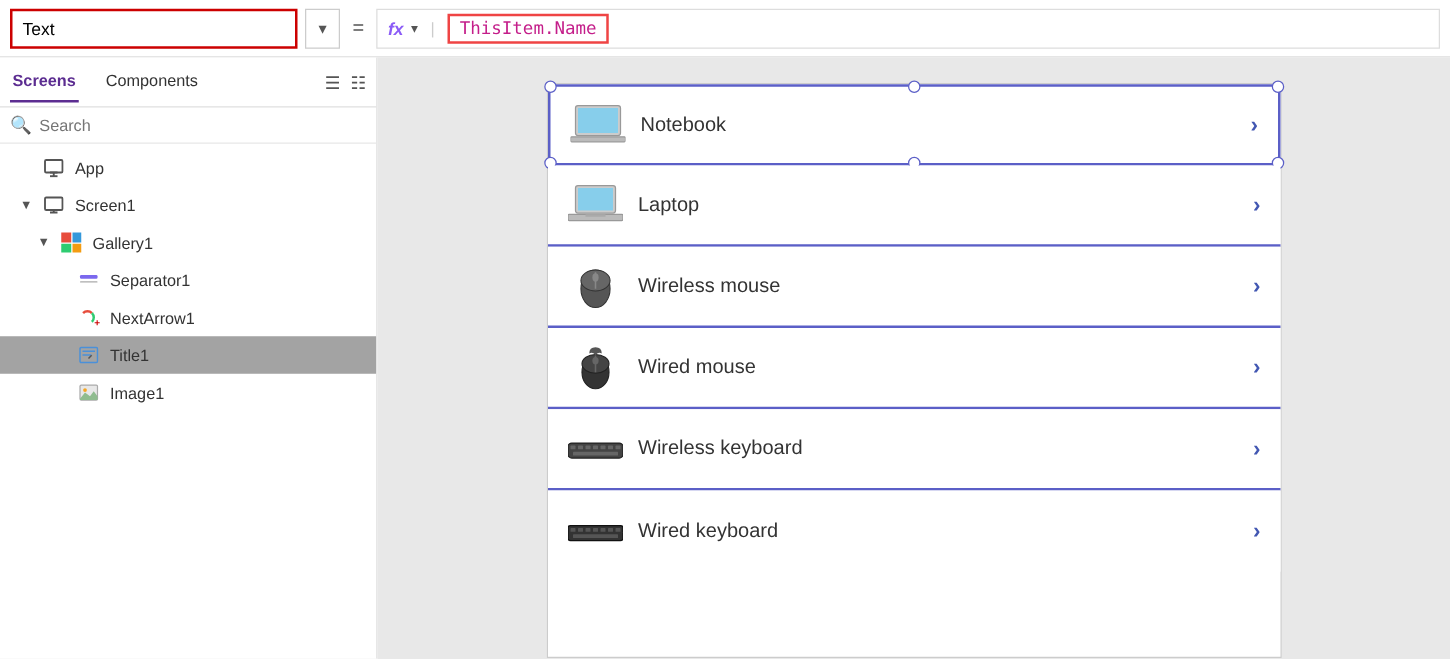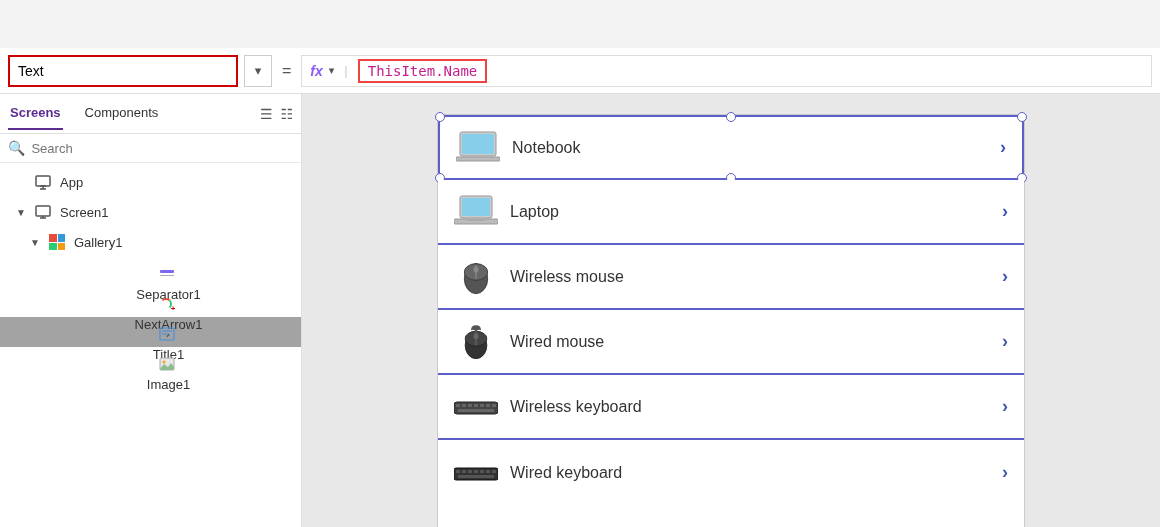--- a/index.html
+++ b/index.html
@@ -7,21 +7,20 @@
 
     
     .top-bar {
       display: flex;
       align-items: center;
       height: 46px;
       background: #fff;
       border-bottom: 1px solid #ddd;
       padding: 16px 8px;
       gap: 6px;
-      margin-top: 48px;
     }
     .text-input-box {
       border: 2px solid #cc0000;
       height: 32px;
       width: 230px;
       padding: 0 8px;
       font-size: 14px;
       color: #333;
       display: flex;
       align-items: center;
@@ -155,21 +154,21 @@
       display: flex;
       align-items: center;
       padding: 4px 8px;
       cursor: pointer;
       height: 30px;
       gap: 4px;
     }
     .tree-item.selected { background: #a3a3a3; }
     .tree-indent-1 { padding-left: 16px; }
     .tree-indent-2 { padding-left: 30px; }
-    .tree-indent-3 { padding-left: 44px; flex-direction: column; }
+    .tree-indent-3 { padding-left: 44px; }
     .chevron { font-size: 10px; color: #555; margin-right: 2px; width: 12px; }
     .tree-icon { width: 18px; height: 18px; margin-right: 4px; display: flex; align-items: center; justify-content: center; flex-shrink: 0; }
     .tree-label { font-size: 13px; color: #333; }
 
     
     .icon-app { color: #555; }
     
     .icon-screen { color: #555; }
 
     

